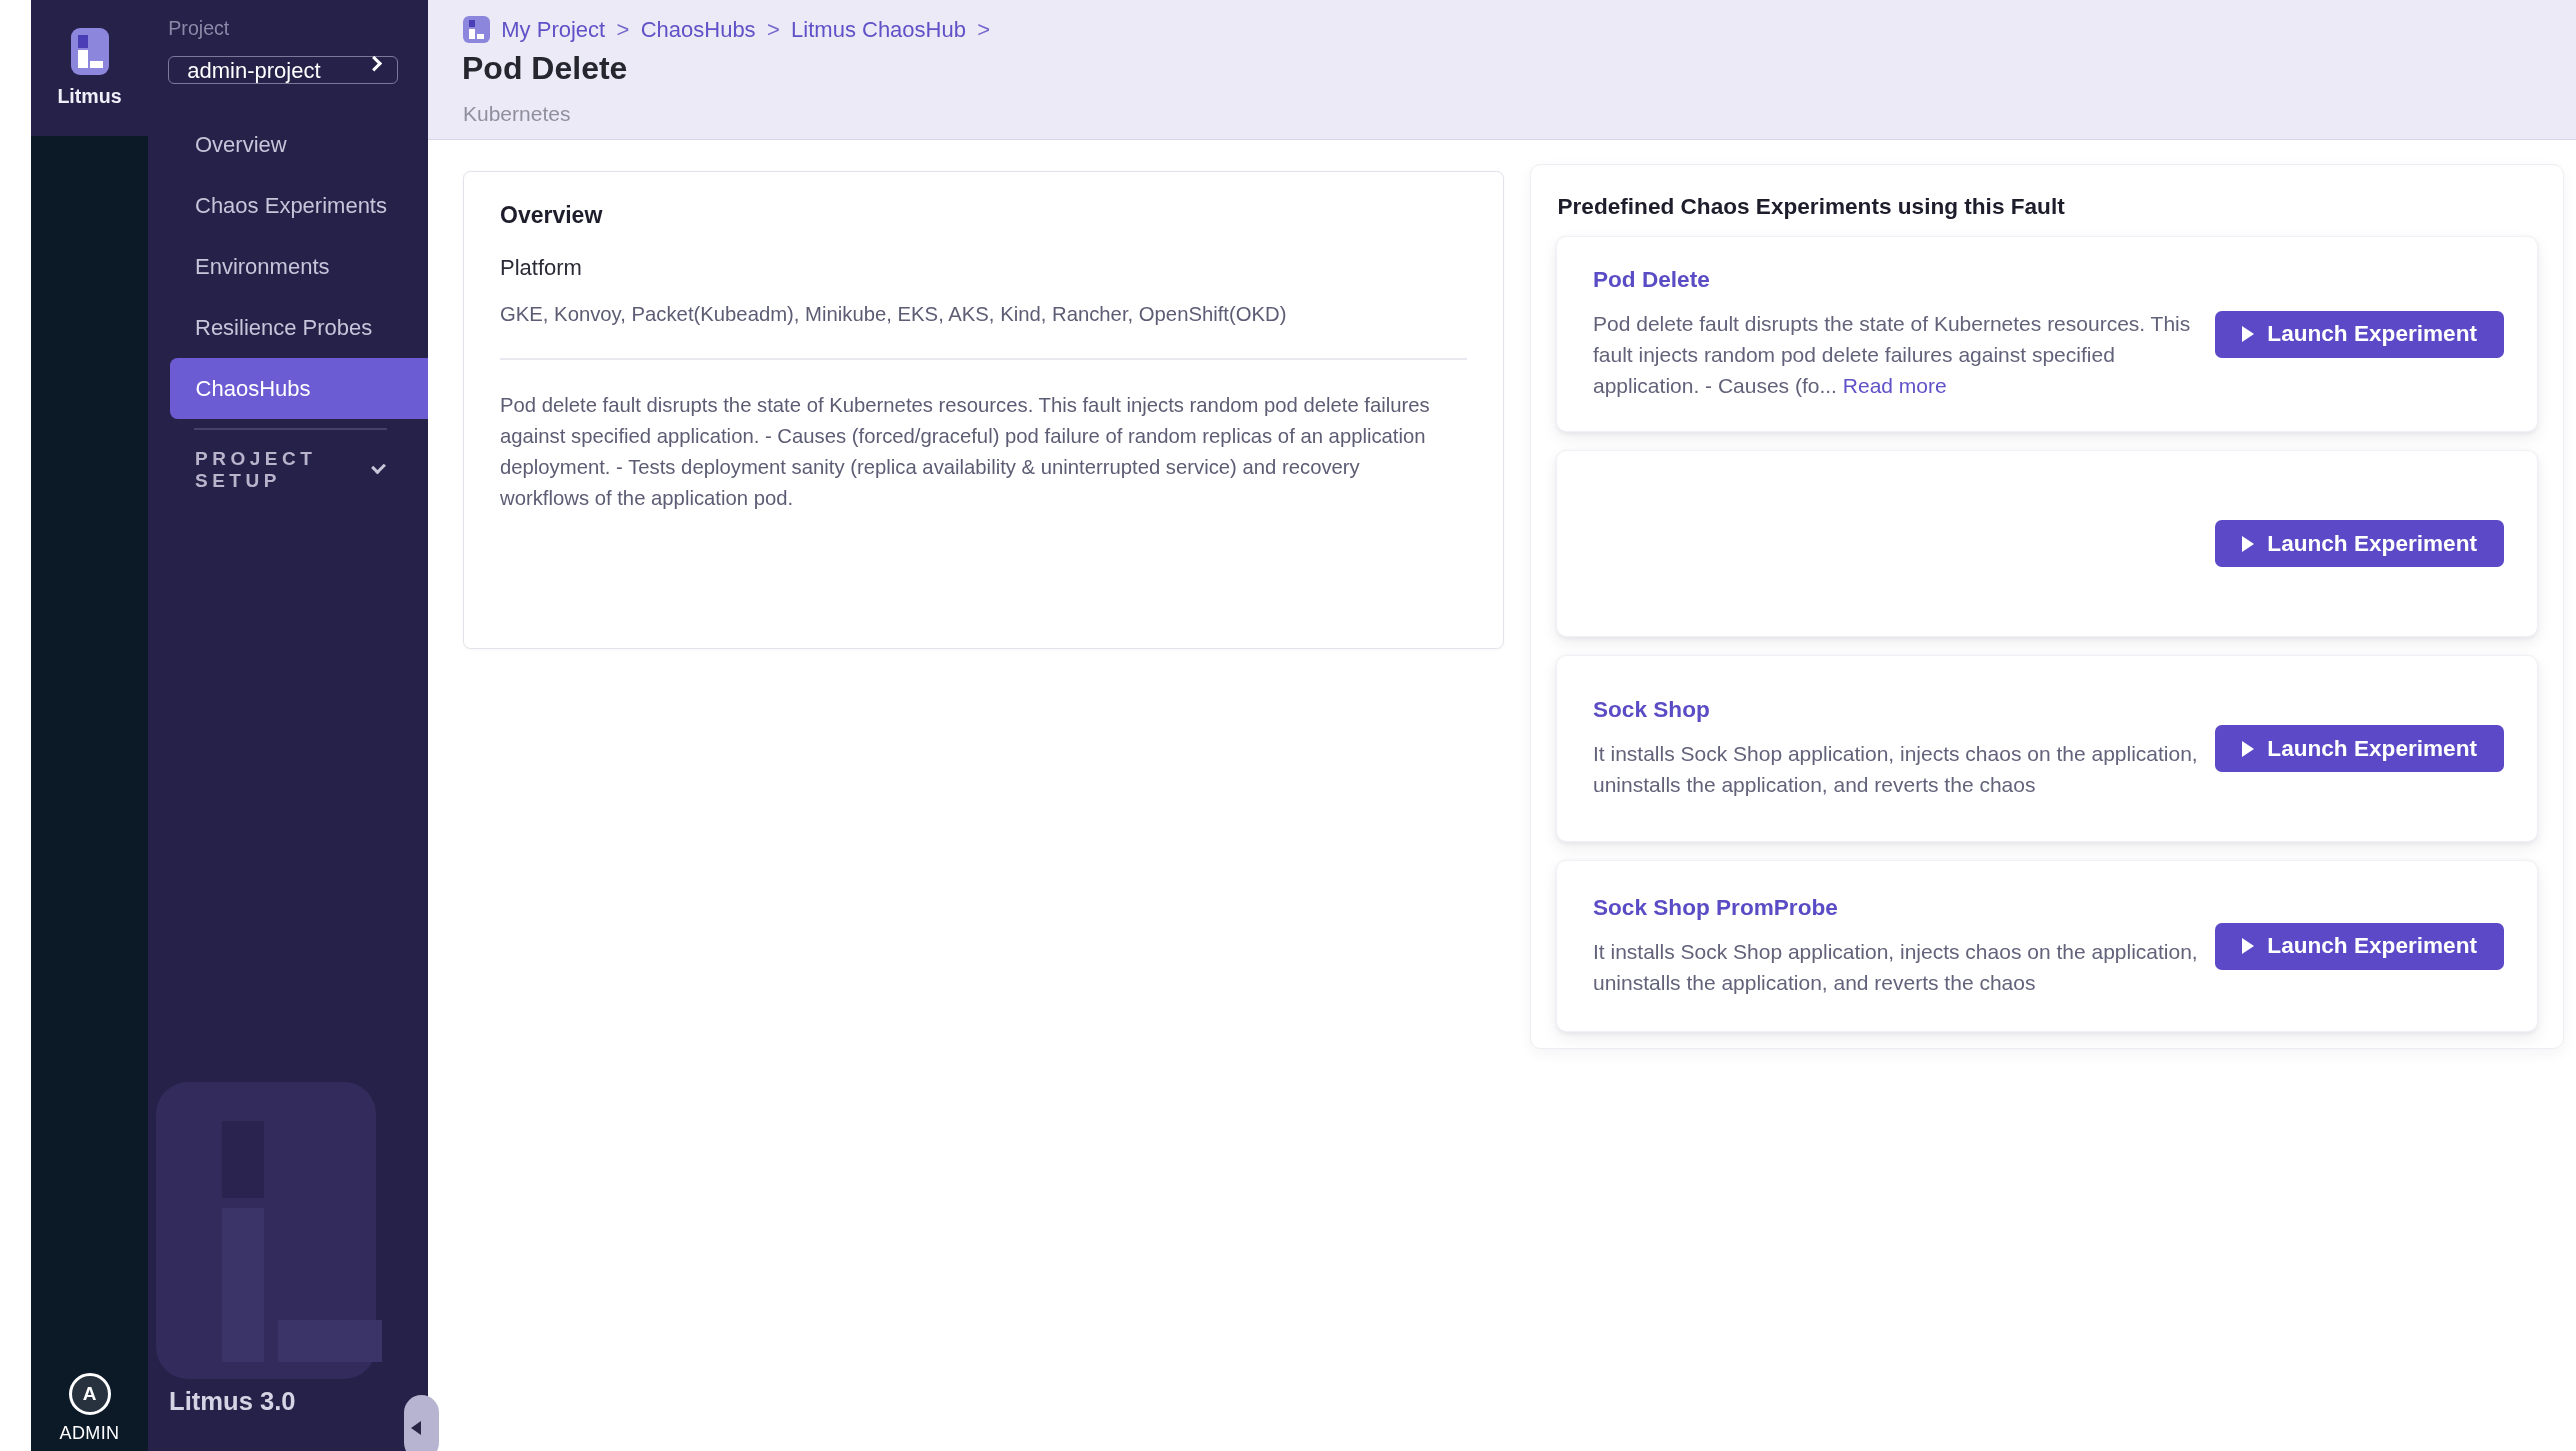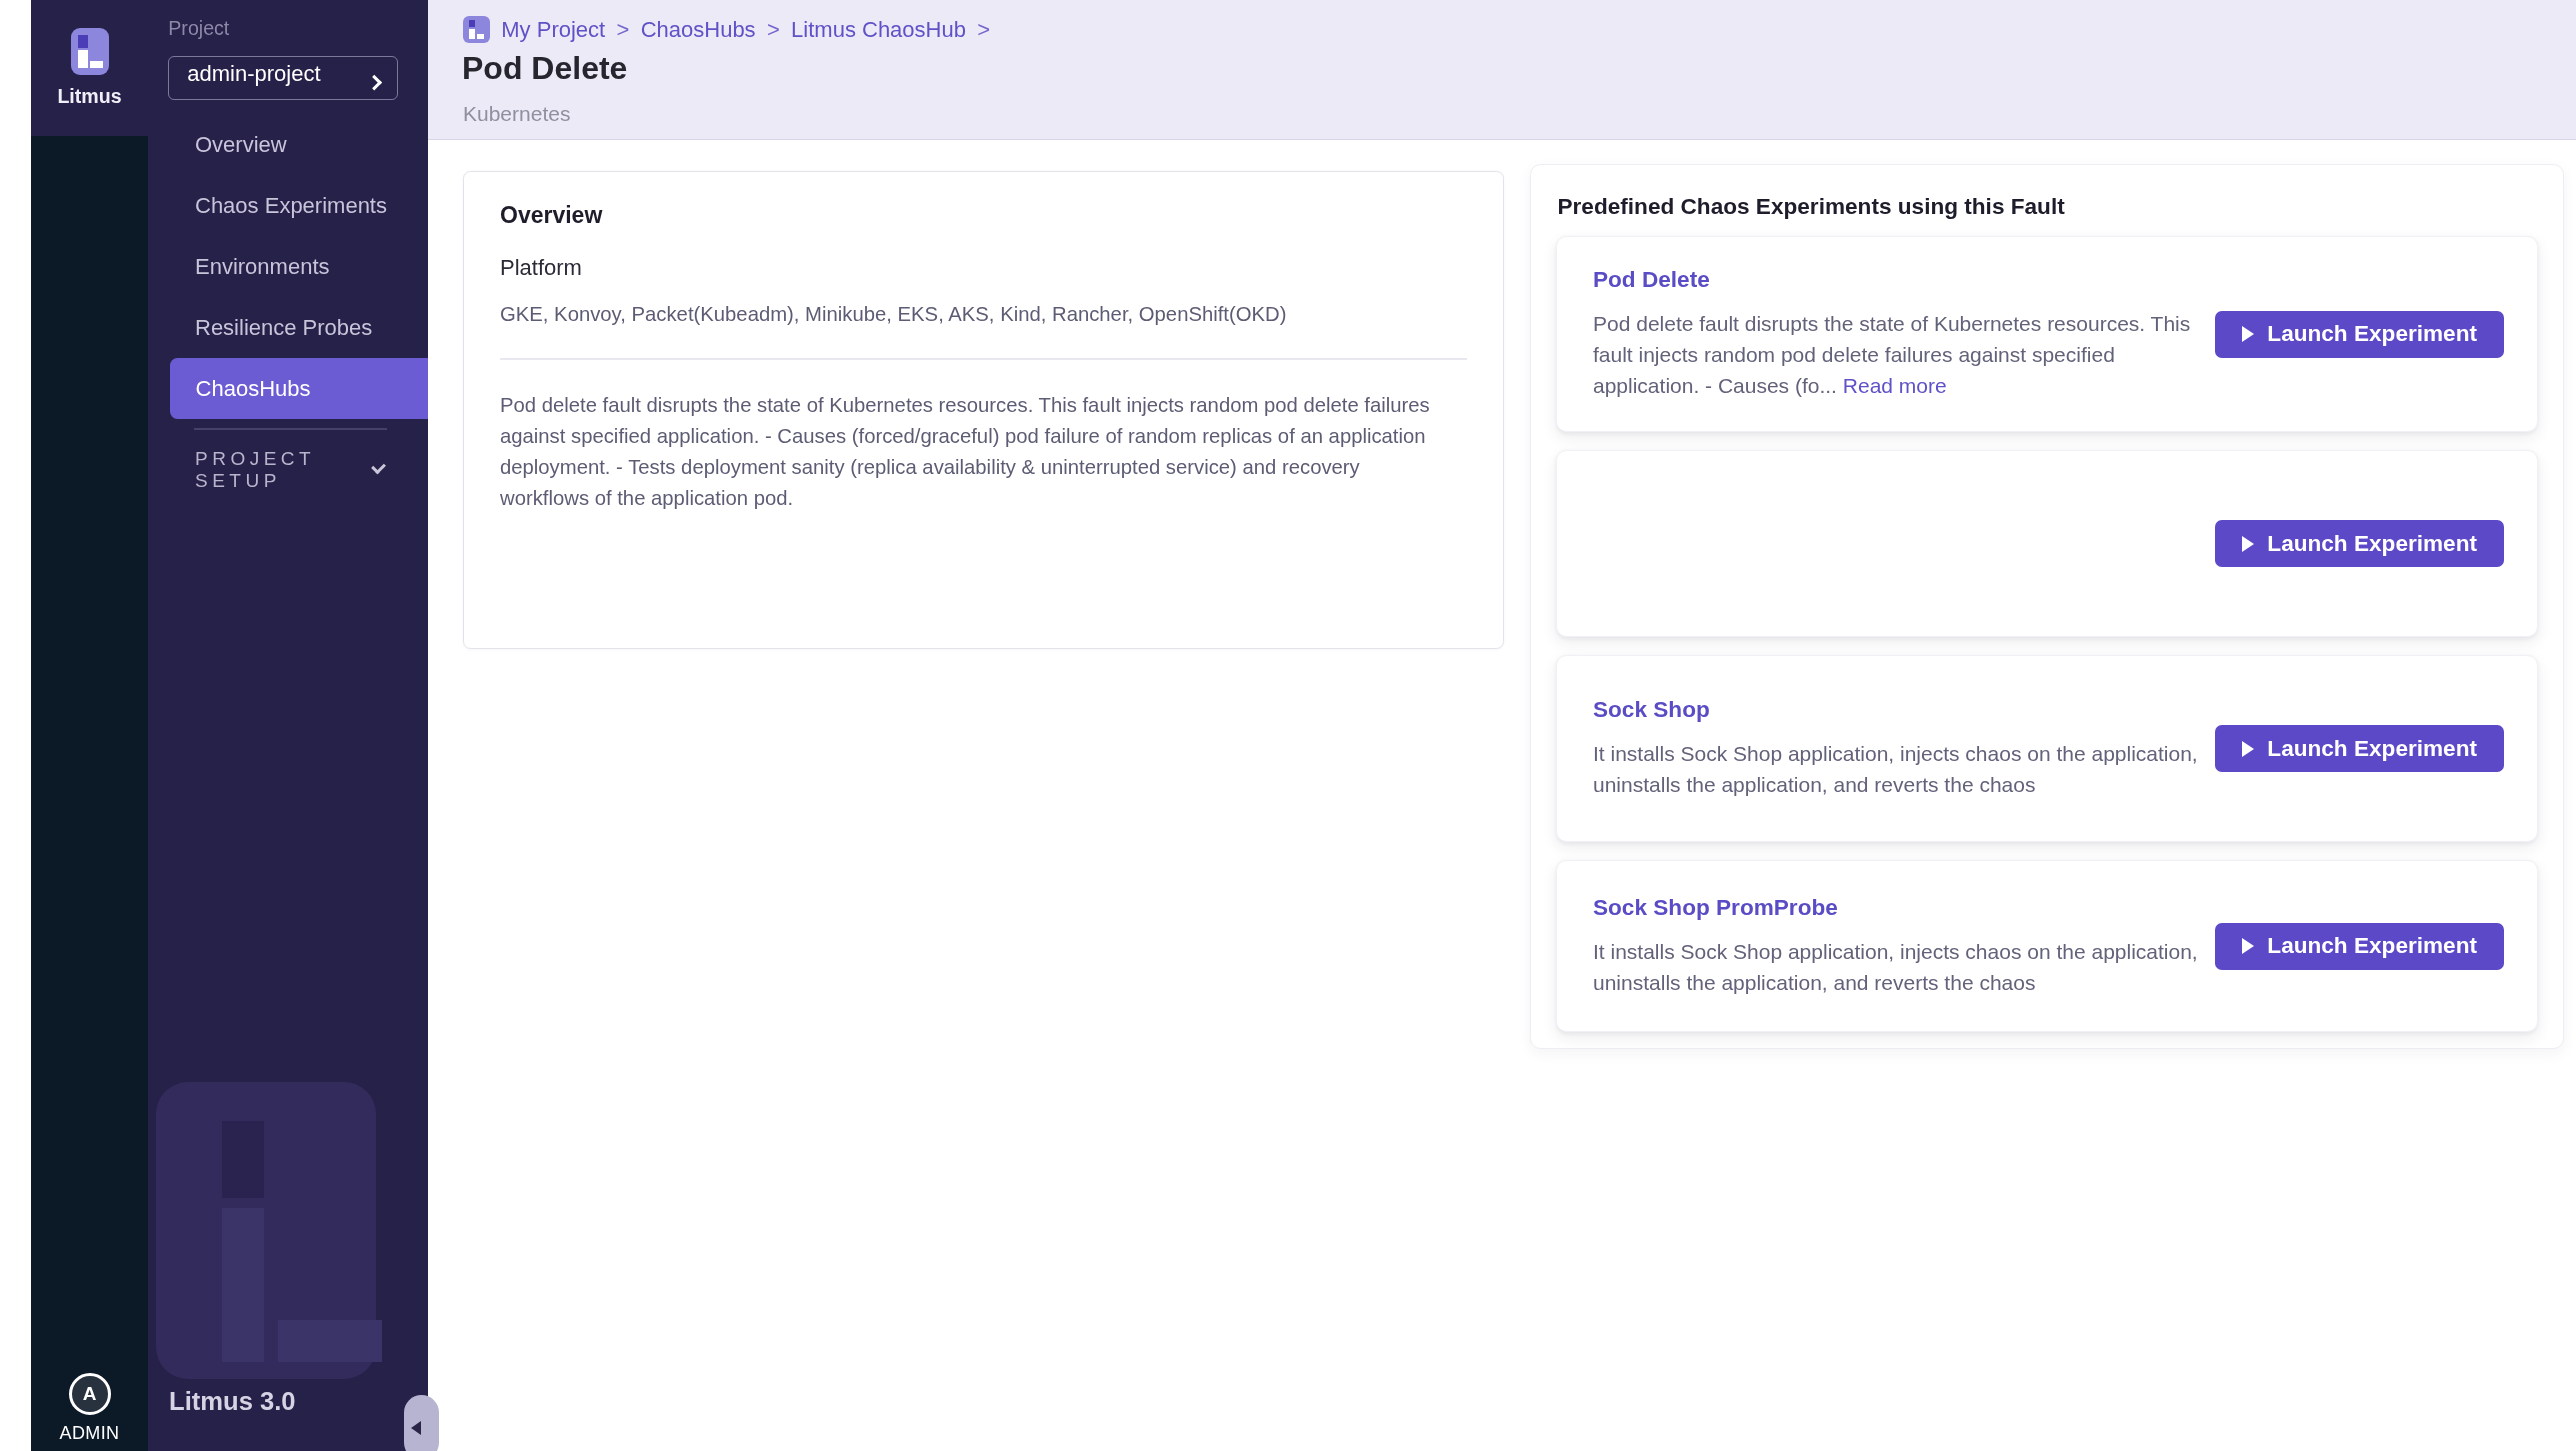--- a/index.html
+++ b/index.html
@@ -48,44 +48,44 @@
     border: 3px solid #ffffff; background: #27323e;
     display: flex; align-items: center; justify-content: center;
     color: #ffffff; font-size: 19px; font-weight: 700; cursor: pointer;
   }
   .admin-label { color: #ffffff; font-size: 18px; letter-spacing: 0.4px; }
 
   
   .sidebar { width: 280px; background: var(--sidebar-bg); position: relative; flex-shrink: 0; }
   .project-label { position: absolute; left: 20.3px; top: 16.6px; font-size: 19.6px; color: #8d88a8; }
   .project-select {
-    position: absolute; left: 20.3px; top: 56px; width: 230px; height: 44px;
+    position: absolute; left: 20.3px; top: 56px; width: 230px; height: 28px;
     border: 1.5px solid rgba(197,192,219,0.55); border-radius: 6px;
-    display: flex; align-items: flex-end; justify-content: space-between;
-    padding: 12px 18px; cursor: pointer;
+    display: flex; align-items: flex-start; justify-content: space-between;
+    padding: 1px 18px; cursor: pointer;
   }
   .project-select-value { color: #ffffff; font-size: 22px; }
   .chev-right {
     width: 10.5px; height: 10.5px;
     border-top: 3px solid #ffffff; border-right: 3px solid #ffffff;
     transform: rotate(45deg); flex-shrink: 0;
   }
   .nav { position: absolute; top: 114px; left: 0; right: 0; }
   .nav-item {
     height: 61px; display: flex; align-items: center;
     padding-left: 47px; font-size: 22px; color: #c8c4da; cursor: pointer;
   }
   .nav-item.active {
     margin-left: 22px; padding-left: 25.6px;
     background: var(--selected-bg); border-radius: 7.5px 0 0 7.5px; color: #ffffff;
   }
   .nav-divider { position: absolute; left: 46px; top: 428px; width: 193px; height: 1.5px; background: #474168; }
   .project-setup {
     position: absolute; left: 47px; top: 450px; width: 188px; height: 39px;
-    display: flex; align-items: center; gap: 29px; cursor: pointer;
+    display: flex; align-items: center; gap: 29px; cursor: pointer; font-weight: bold;
   }
   .project-setup-label { font-size: 19px; letter-spacing: 4.5px; color: #b9b4cc; }
   .chev-down {
     width: 12px; height: 12px; margin-top: -6px;
     border-right: 3px solid #cac6da; border-bottom: 3px solid #cac6da;
     transform: rotate(45deg);
   }
 
   .watermark { position: absolute; left: 7.5px; top: 1082px; width: 220px; height: 297px; background: #322b5c; border-radius: 32px; }
   .wm-cap  { position: absolute; left: 66px;  top: 39px;  width: 42px;  height: 77px; background: #2a2350; }

